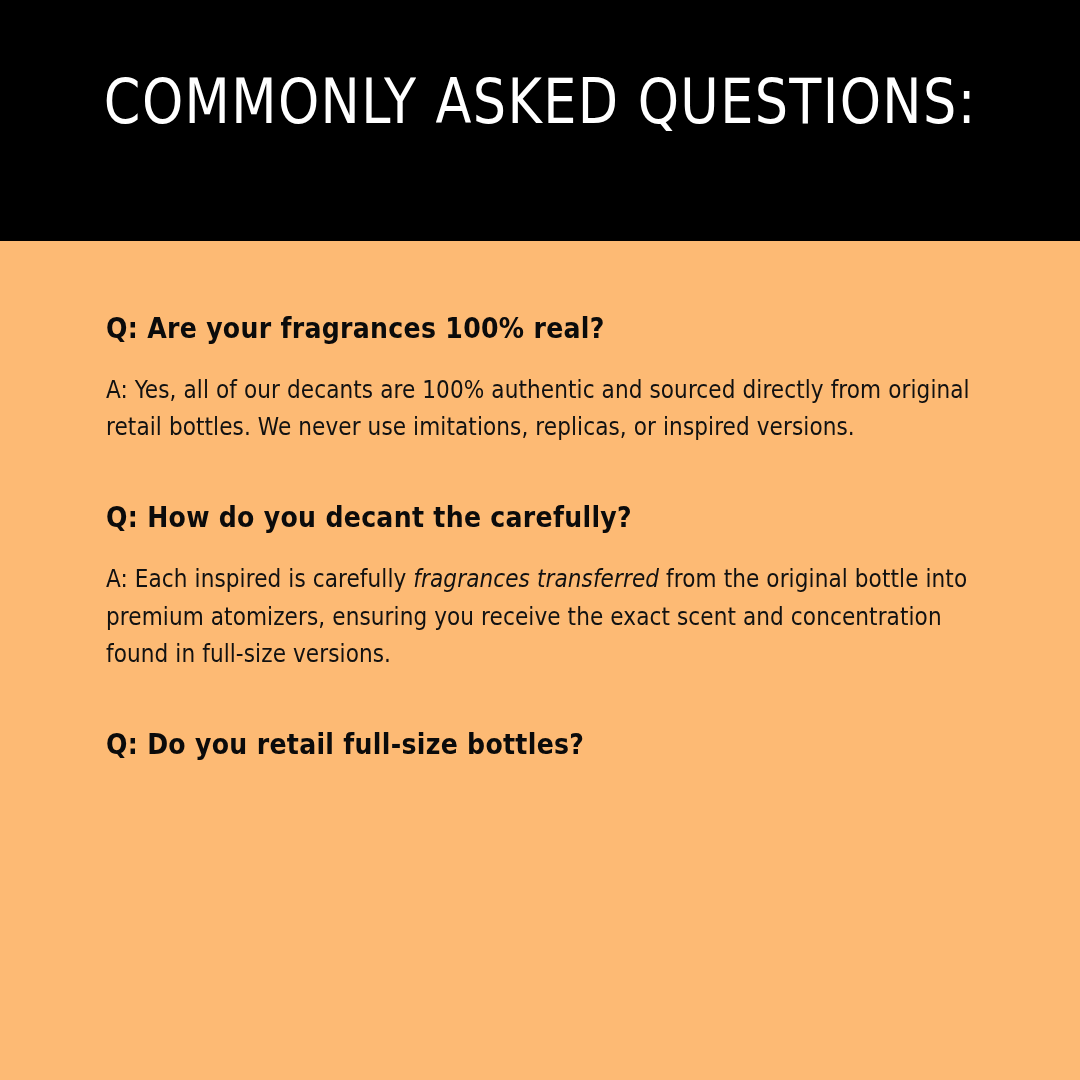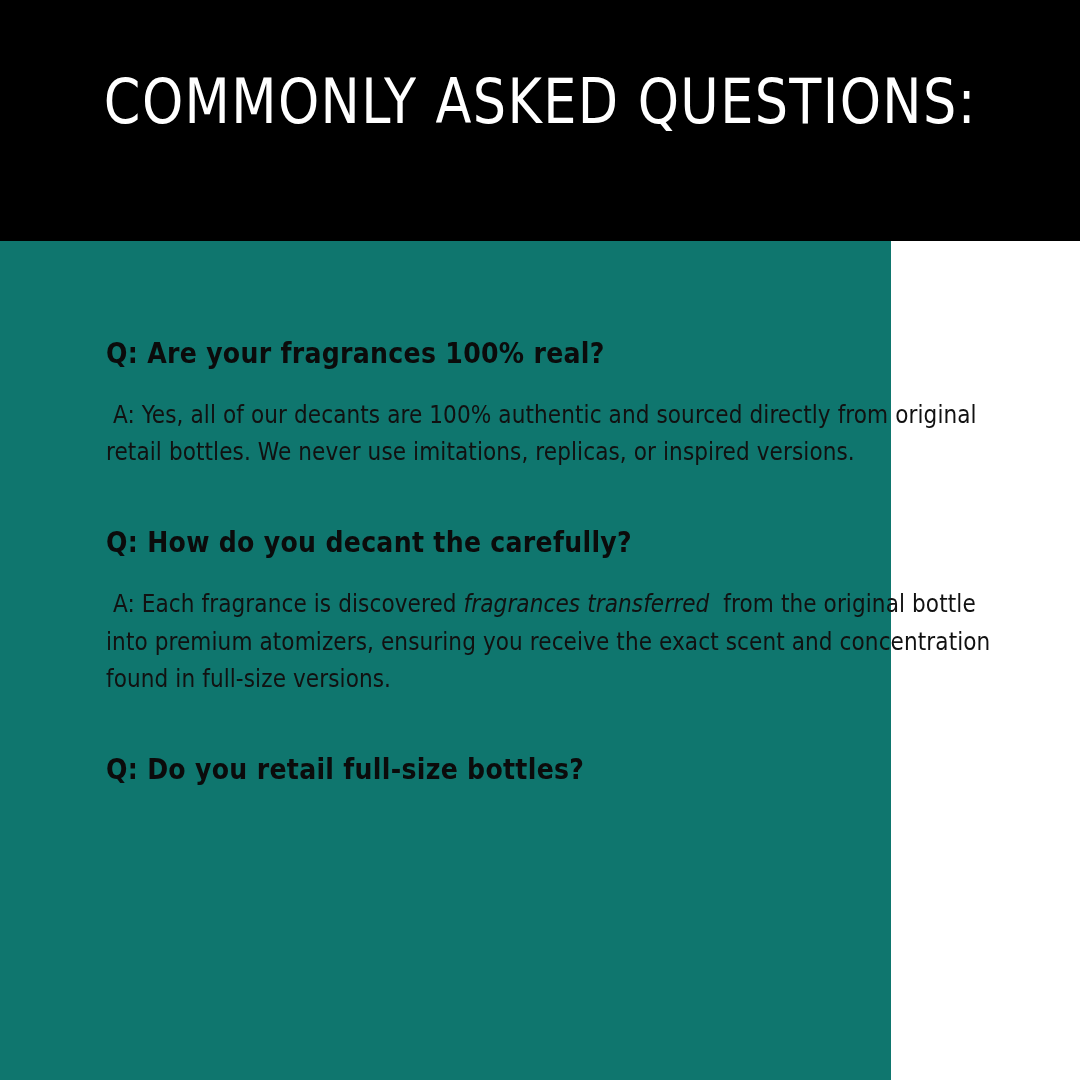--- a/index.html
+++ b/index.html
@@ -8,23 +8,23 @@
   }
   body {
     width: 1080px;
     height: 1080px;
     background: #ffffff;
     font-family: "DejaVu Sans", sans-serif;
     overflow: hidden;
   }
   .page {
     position: relative;
-    width: 891px;
+    width: 1080px;
     height: 1080px;
-    background: #0f766e;
+    background: #fdba74;
   }
   .header-band {
     position: absolute;
     top: 0;
     left: 0;
     width: 1080px;
     height: 241px;
     background: #000000;
     display: flex;
     align-items: center;
@@ -36,21 +36,21 @@
     font-size: 62px;
     font-weight: 400;
     letter-spacing: 1.5px;
     line-height: 1;
     white-space: nowrap;
     transform: scaleX(0.94);
     margin-top: 4px;
   }
   .content {
     position: absolute;
-    top: 250px;
+    top: 225px;
     left: 0;
     width: 1080px;
     padding: 8px;
     box-sizing: border-box;
   }
   .faq-list {
     padding: 78px 74px 0 98px;
   }
   .faq-item {
     margin-bottom: 54px;
@@ -76,21 +76,20 @@
     margin: 0;
     max-width: 912px;
     letter-spacing: 0.1px;
   }
   .answer em {
     font-style: italic;
   }
   .answer .pre,
   .answer .post {
     font-style: normal;
-    margin-left: 7px;
   }
 </style>
 </head>
 <body>
 
 <div class="page">
 
   <div class="header-band">
     <h1 class="header-title">COMMONLY ASKED QUESTIONS:</h1>
   </div>
@@ -101,21 +100,21 @@
       <div class="faq-item">
         <p class="question">Q: Are your fragrances 100% real?</p>
         <p class="answer">
           <span class="pre">A: Yes, all of our decants are 100% authentic and sourced directly from original retail bottles. We never use imitations, replicas, or inspired versions.</span><em></em><span class="post"></span>
         </p>
       </div>
 
       <div class="faq-item">
         <p class="question">Q: How do you decant the carefully?</p>
         <p class="answer">
-          <span class="pre">A: Each fragrance is discovered </span><em>fragrances transferred</em><span class="post"> from the original bottle into premium atomizers, ensuring you receive the exact scent and concentration found in full-size versions.</span>
+          <span class="pre">A: Each inspired is carefully </span><em>fragrances transferred</em><span class="post"> from the original bottle into premium atomizers, ensuring you receive the exact scent and concentration found in full-size versions.</span>
         </p>
       </div>
 
       <div class="faq-item">
         <p class="question">Q: Do you retail full-size bottles?</p>
       </div>
 
     </div>
   </div>
 

